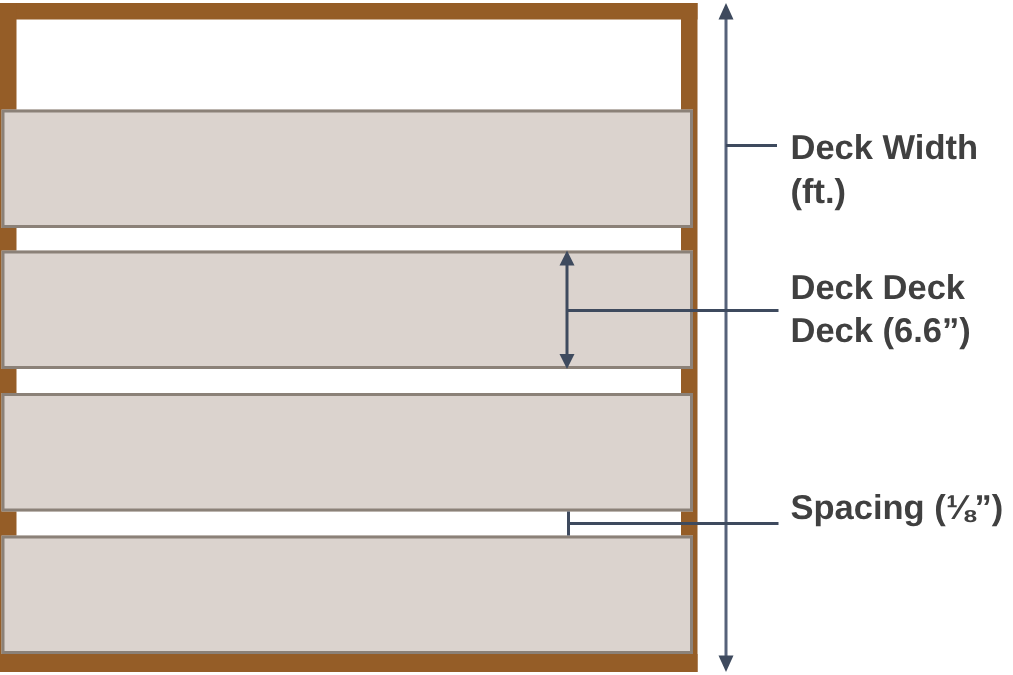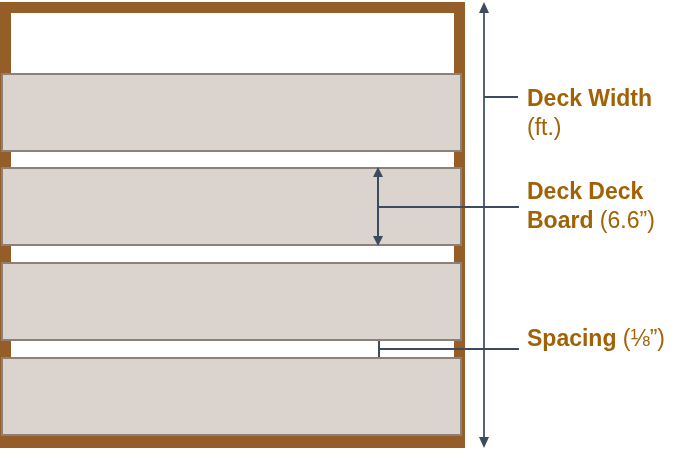--- a/index.html
+++ b/index.html
@@ -4,23 +4,23 @@
 <style>
   html,body{margin:0;padding:0;background:#ffffff;}
   body{width:675px;height:450px;position:relative;overflow:hidden;font-family:"Liberation Sans","DejaVu Sans",sans-serif;}
   .frame{position:absolute;left:0;top:2px;width:465px;height:446px;}
   .frame-top{position:absolute;left:0;top:0;width:465px;height:11px;background:#955d27;}
   .frame-left{position:absolute;left:0;top:0;width:11px;height:446px;background:#955d27;}
   .frame-right{position:absolute;left:454px;top:0;width:11px;height:446px;background:#955d27;}
   .frame-bottom{position:absolute;left:0;top:434px;width:465px;height:12px;background:#955d27;}
   .board{position:absolute;left:1px;width:461px;background:#dbd3ce;border:2px solid #8b8178;box-sizing:border-box;}
   .diagram svg{position:absolute;left:0;top:0;}
-  .label{position:absolute;color:#a16207;font-size:23px;line-height:29px;white-space:nowrap;}
+  .label{position:absolute;color:#404040;font-size:23px;line-height:29px;white-space:nowrap;}
   .label b{font-weight:bold;}
-  .label .light{font-weight:normal;margin-top:24px;}
+  .label .light{font-weight:bold;margin-top:24px;}
 </style>
 </head>
 <body>
 
 <div class="diagram">
   <div class="frame">
     <div class="frame-top"></div>
     <div class="frame-left"></div>
     <div class="frame-right"></div>
     <div class="frame-bottom"></div>
@@ -53,21 +53,21 @@
     </g>
   </svg>
 
   <div class="label" style="left:527px;top:84px;">
     <b>Deck Width</b><br>
     <span class="light">(ft.)</span>
   </div>
 
   <div class="label" style="left:527px;top:177px;">
     <b>Deck Deck</b><br>
-    <b>Board</b>
+    <b>Deck</b>
     <span class="light">(6.6”)</span>
   </div>
 
   <div class="label" style="left:527px;top:324px;">
     <b>Spacing</b>
     <span class="light">(⅛”)</span>
   </div>
 </div>
 
 </body></html>

